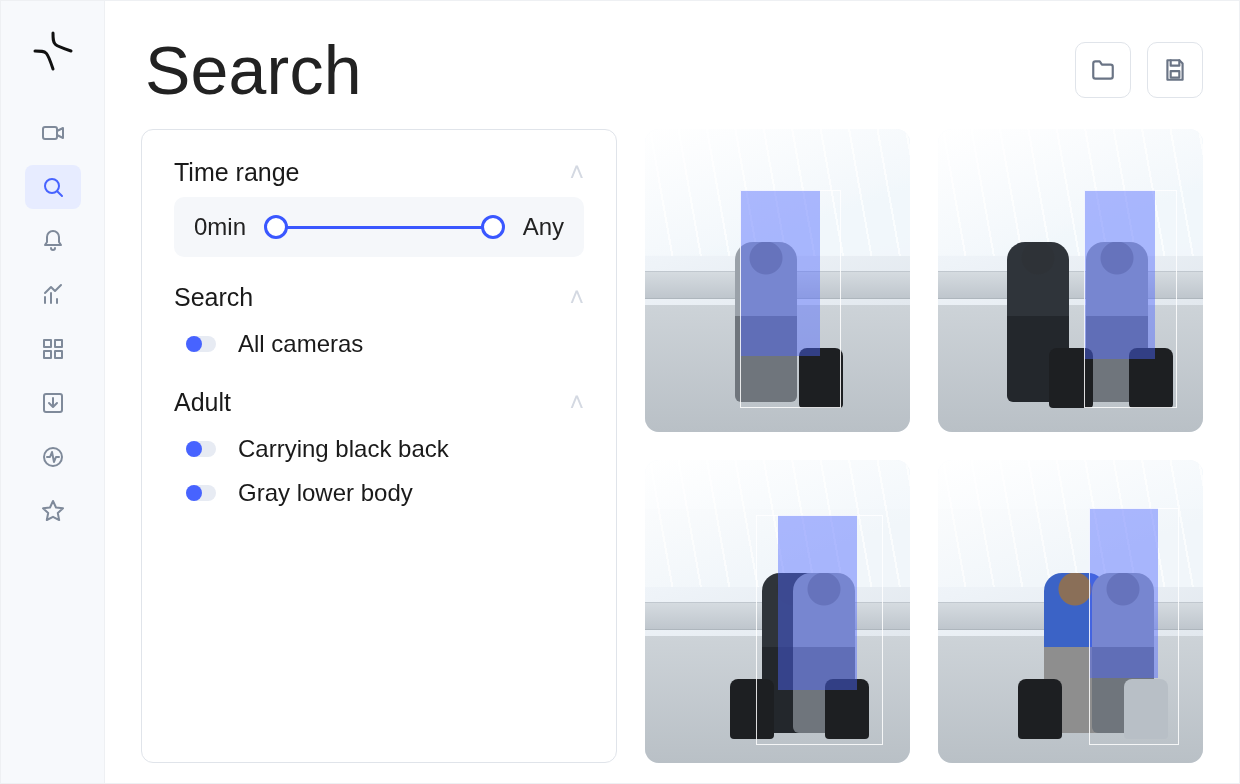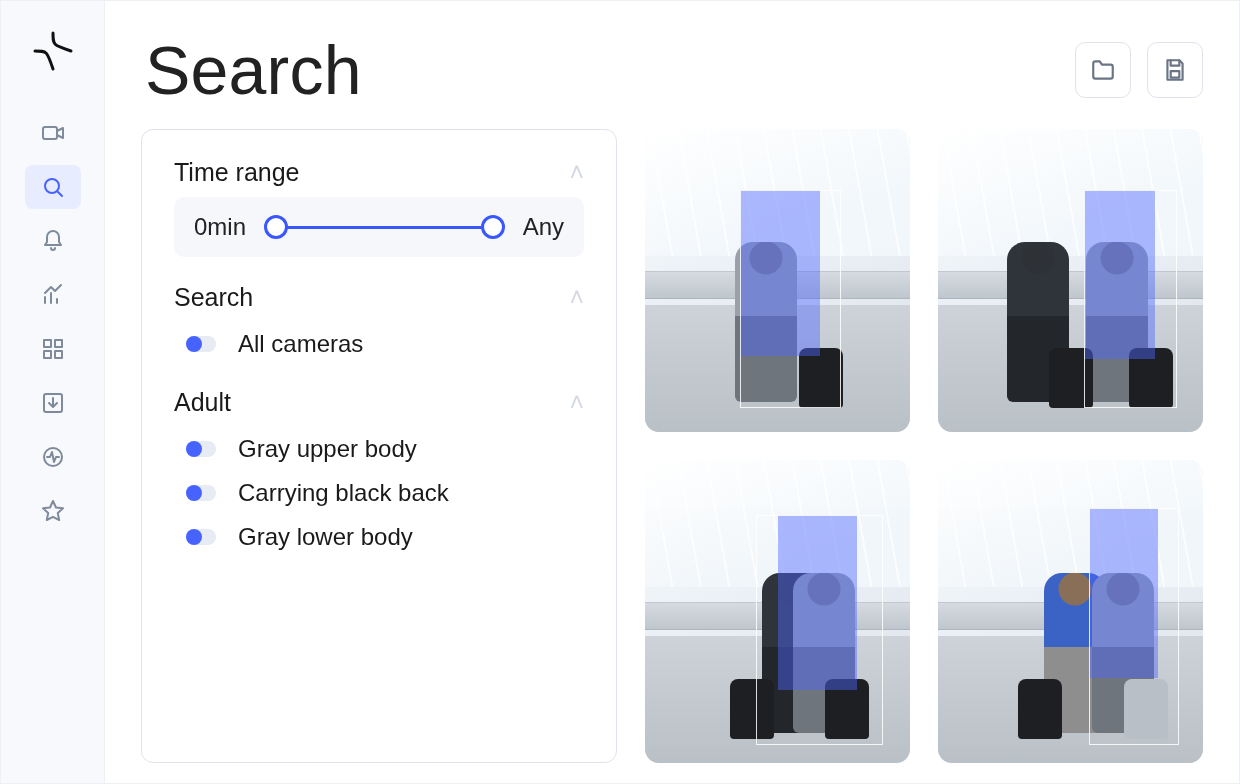--- a/index.html
+++ b/index.html
@@ -357,24 +357,20 @@
         </div>
 
         <div class="section-gap"></div>
 
         <div class="section-head">
           <span>Adult</span>
           <span class="chev">˄</span>
         </div>
         <div class="filter-item">
           <span class="pill"></span>
-          <span>Gray upper body</span>
-        </div>
-        <div class="filter-item">
-          <span class="pill"></span>
           <span>Carrying black back</span>
         </div>
         <div class="filter-item">
           <span class="pill"></span>
           <span>Gray lower body</span>
         </div>
 
       </div>
 
       <div class="results">

